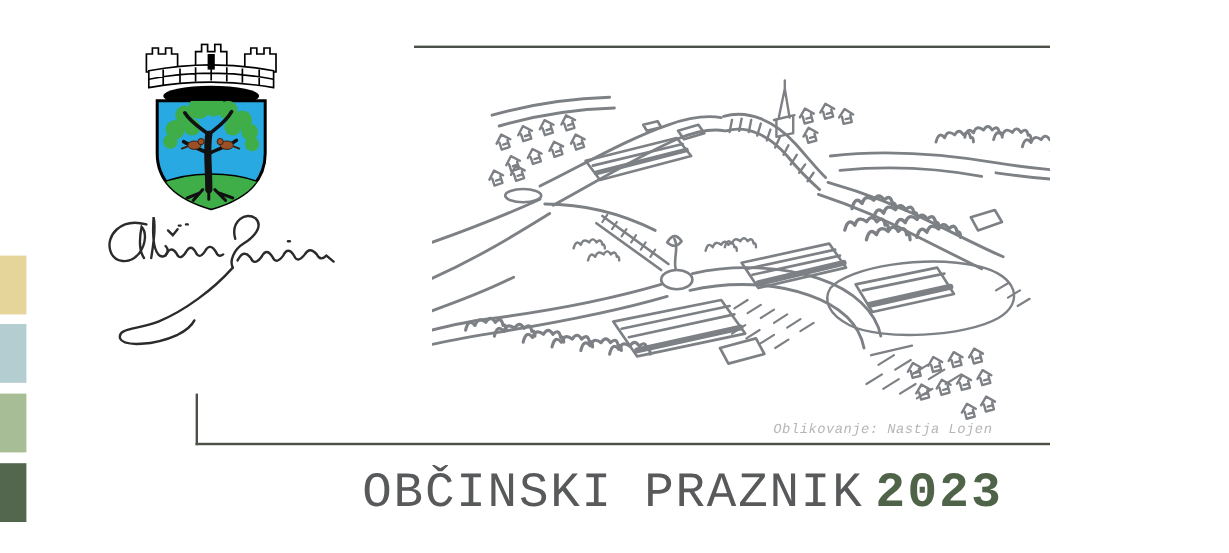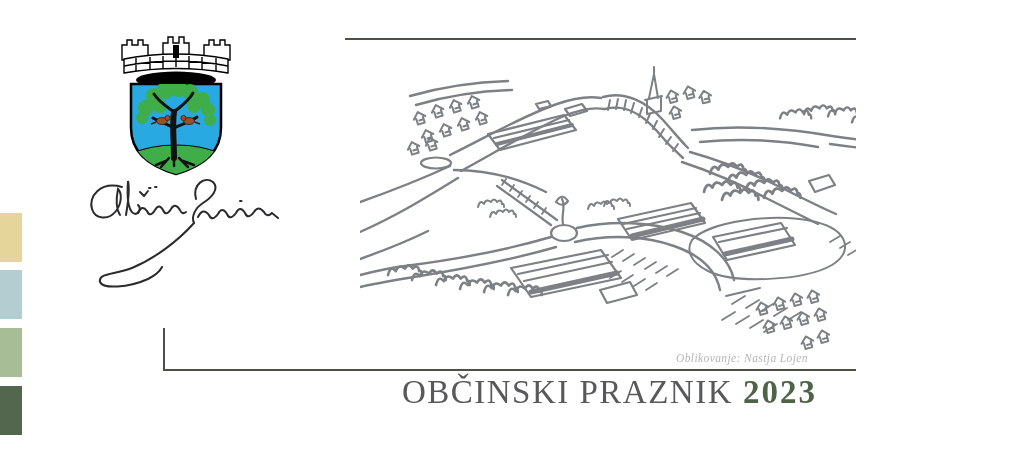--- a/index.html
+++ b/index.html
@@ -1,26 +1,26 @@
 <!DOCTYPE html>
 <html><head>
 <meta charset="utf-8">
 <style>
   html,body{margin:0;padding:0;background:#fff;}
   .canvas{position:relative;width:856px;height:461px;background:#ffffff;overflow:hidden;
-          font-family:Liberation Serif, serif;}
+          font-family:Liberation Mono, monospace;padding-left:19px;}
   .abs{position:absolute;}
   
   .sw{position:absolute;}
   .sw-left{left:0;width:22px;height:49px;}
   .sw-right{left:972px;width:21px;height:48px;}
   
   .frame{position:absolute;background:#4b5148;}
   
-  .title{position:absolute;right:39px;top:374px;font-size:33px;letter-spacing:1.5px;
+  .title{position:absolute;right:39px;top:394px;font-size:41px;letter-spacing:1.5px;
          white-space:nowrap;line-height:36px;}
   .title .t-label{color:#58595b;font-weight:400;}
   .title .t-year{color:#4f6349;font-weight:700;margin-left:10px;letter-spacing:2px;}
   
   .credit{position:absolute;right:48px;top:352px;font-size:11.5px;font-style:italic;
           color:#b5b7b4;letter-spacing:.4px;}
   svg{display:block;}
 </style>
 </head>
 <body>

